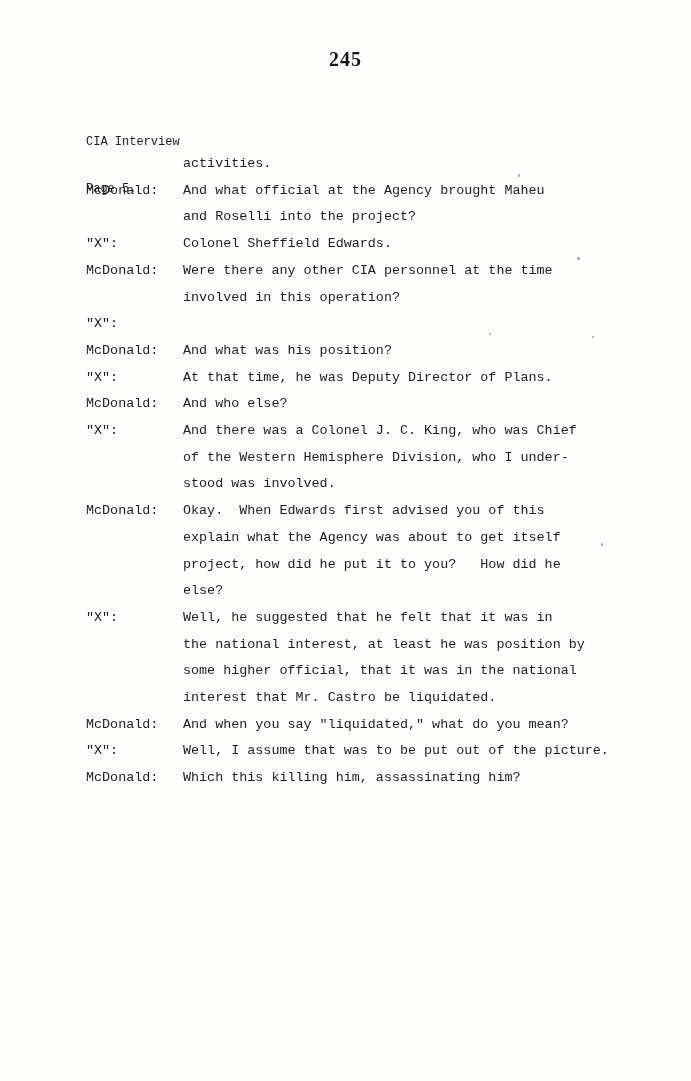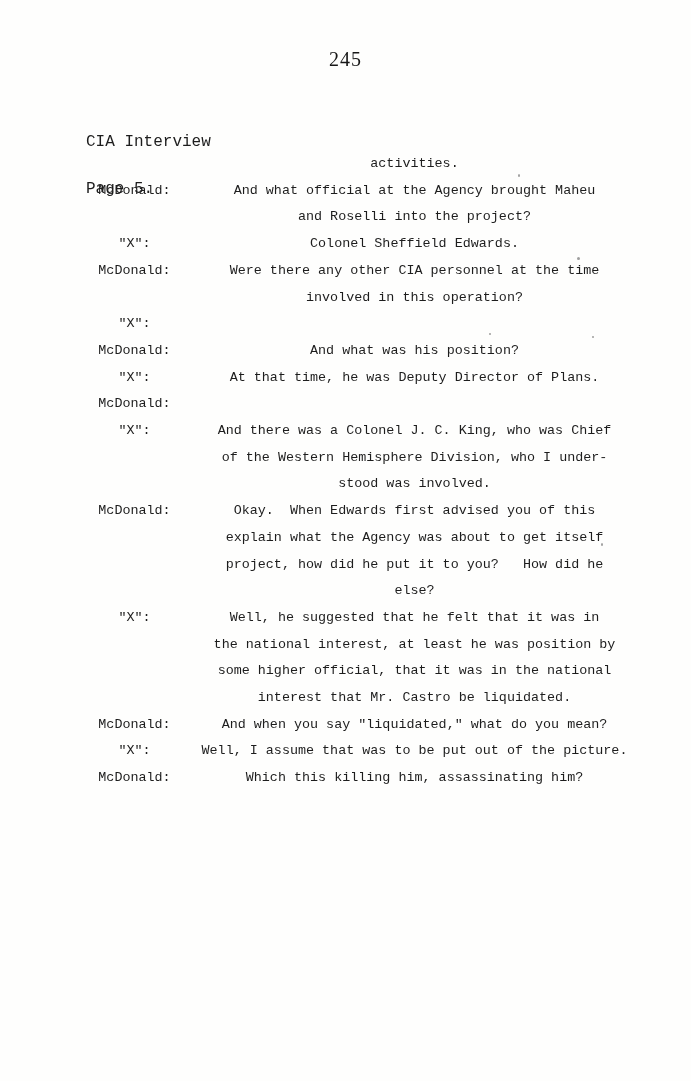--- a/index.html
+++ b/index.html
@@ -17,43 +17,42 @@
     color: #1d1d1d;
   }
   .page-number {
     position: absolute;
     top: 48px;
     left: 0;
     width: 100%;
     text-align: center;
     font-family: "Liberation Serif", "DejaVu Serif", serif;
     font-size: 20px;
-    font-weight: 400;
+    font-weight: 700;
     letter-spacing: 1px;
     color: #161616;
   }
   .doc-header {
     position: absolute;
     top: 104px;
     left: 86px;
-    font-size: 16px;
+    font-size: 12px;
     line-height: 15.5px;
     white-space: pre;
   }
   .dialogue {
     position: absolute;
     top: 151px;
     left: 86px;
     width: 560px;
     font-size: 13.4px;
   }
   .turn {
     display: flex;
     align-items: flex-start;
-    text-align: center;
   }
   .speaker {
     flex: 0 0 97px;
     width: 97px;
     line-height: 26.7px;
     white-space: pre;
     font-family: Liberation Mono, monospace;
   }
   .lines {
     flex: 1;
@@ -120,20 +119,23 @@
         </div>
       </div>
       <div class="turn">
         <div class="speaker">"X":</div>
         <div class="lines">
           <div class="line">At that time, he was Deputy Director of Plans.</div>
         </div>
       </div>
       <div class="turn">
         <div class="speaker">McDonald:</div>
+        <div class="lines">
+          <div class="line">And who else?</div>
+        </div>
       </div>
       <div class="turn">
         <div class="speaker">"X":</div>
         <div class="lines">
           <div class="line">And there was a Colonel J. C. King, who was Chief</div>
           <div class="line">of the Western Hemisphere Division, who I under-</div>
           <div class="line">stood was involved.</div>
         </div>
       </div>
       <div class="turn">

